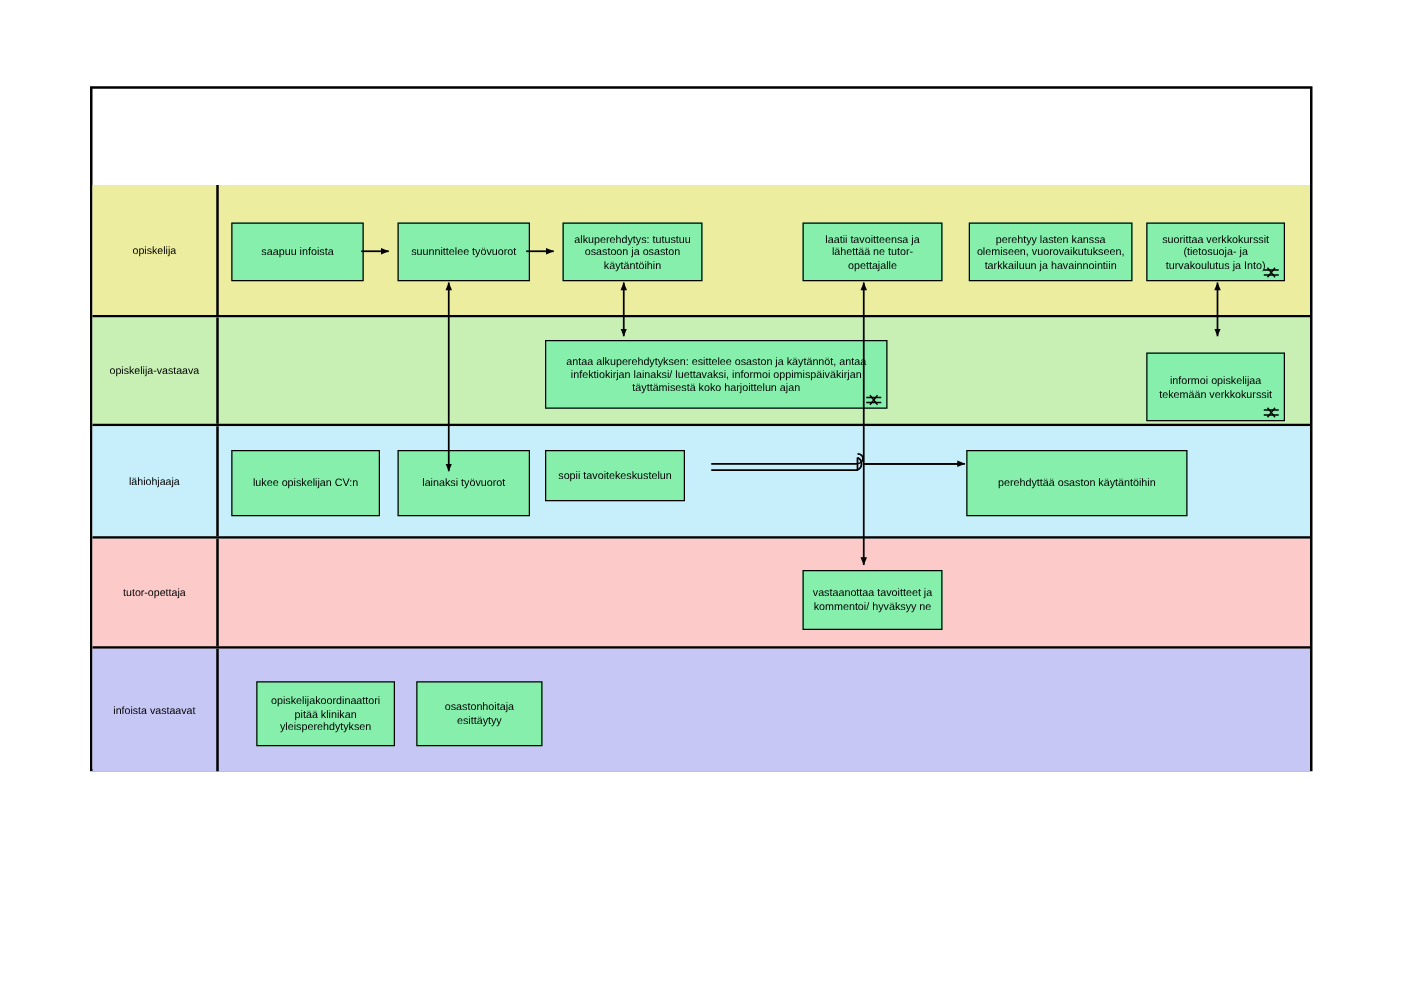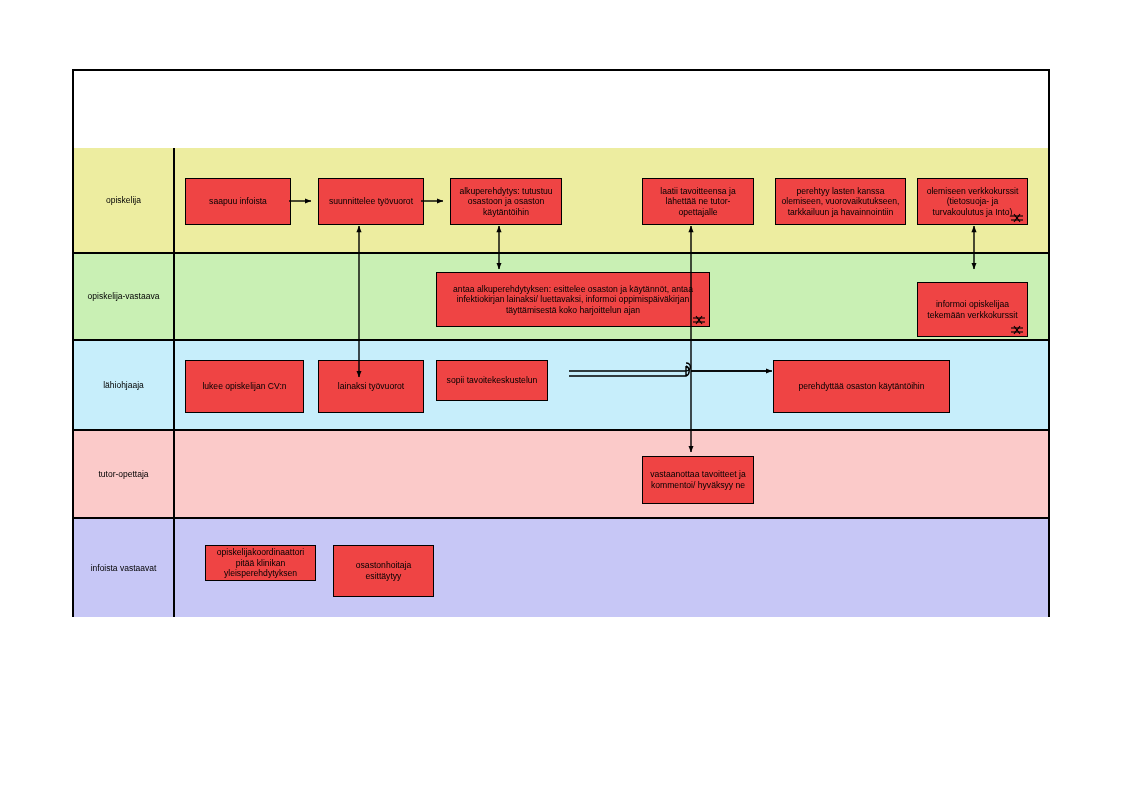--- a/index.html
+++ b/index.html
@@ -110,21 +110,21 @@
   
   #lane-0 { top: 77px;  height: 106px; }
   #lane-1 { top: 183px; height: 87px;  }
   #lane-2 { top: 270px; height: 90px;  }
   #lane-3 { top: 360px; height: 88px;  }
   #lane-4 { top: 448px; height: 98px;  }
 
   
   .node {
     position: absolute;
-    background: #ef4444;
+    background: #86efac;
     border: 1.4px solid #000;
     box-sizing: border-box;
     display: flex;
     align-items: center;
     justify-content: center;
     text-align: center;
     font-size: 8.6px;
     line-height: 10.6px;
     color: #000;
     padding: 2px 4px;
@@ -171,21 +171,21 @@
           <div class="node" style="left: 297px; top: 30px; width: 112px; height: 47px;">
             <span class="node-text">alkuperehdytys: tutustuu osastoon ja osaston käytäntöihin</span>
           </div>
           <div class="node" style="left: 489px; top: 30px; width: 112px; height: 47px;">
             <span class="node-text">laatii tavoitteensa ja lähettää ne tutor-opettajalle</span>
           </div>
           <div class="node" style="left: 622px; top: 30px; width: 131px; height: 47px;">
             <span class="node-text">perehtyy lasten kanssa olemiseen, vuorovaikutukseen, tarkkailuun ja havainnointiin</span>
           </div>
           <div class="node" style="left: 764px; top: 30px; width: 111px; height: 47px;">
-            <span class="node-text">olemiseen verkkokurssit (tietosuoja- ja turvakoulutus ja Into)</span>
+            <span class="node-text">suorittaa verkkokurssit (tietosuoja- ja turvakoulutus ja Into)</span>
             <svg class="clip-marker" viewBox="0 0 14 10">
               <line x1="1" y1="3" x2="13" y2="3" stroke="#000" stroke-width="1.1"></line>
               <line x1="1" y1="7" x2="13" y2="7" stroke="#000" stroke-width="1.1"></line>
               <line x1="4" y1="1.2" x2="10" y2="8.8" stroke="#000" stroke-width="1.1"></line>
               <line x1="10" y1="1.2" x2="4" y2="8.8" stroke="#000" stroke-width="1.1"></line>
             </svg>
           </div>
         </div>
     </div>
 
@@ -238,21 +238,21 @@
       <div class="lane-body" id="lane-body-3">
           <div class="node" style="left: 489px; top: 25px; width: 112px; height: 48px;">
             <span class="node-text">vastaanottaa tavoitteet ja kommentoi/ hyväksyy ne</span>
           </div>
         </div>
     </div>
 
     <div class="lane last" id="lane-4" style="background: rgb(199, 199, 246);">
       <div class="lane-label">infoista vastaavat</div>
       <div class="lane-body" id="lane-body-4">
-          <div class="node" style="left: 52px; top: 26px; width: 111px; height: 36px; justify-content: flex-end;">
+          <div class="node" style="left: 52px; top: 26px; width: 111px; height: 52px; justify-content: flex-end;">
             <span class="node-text">opiskelijakoordinaattori pitää klinikan yleisperehdytyksen</span>
           </div>
           <div class="node" style="left: 180px; top: 26px; width: 101px; height: 52px;">
             <span class="node-text">osastonhoitaja esittäytyy</span>
           </div>
         </div>
     </div>
 
   </div>
 

